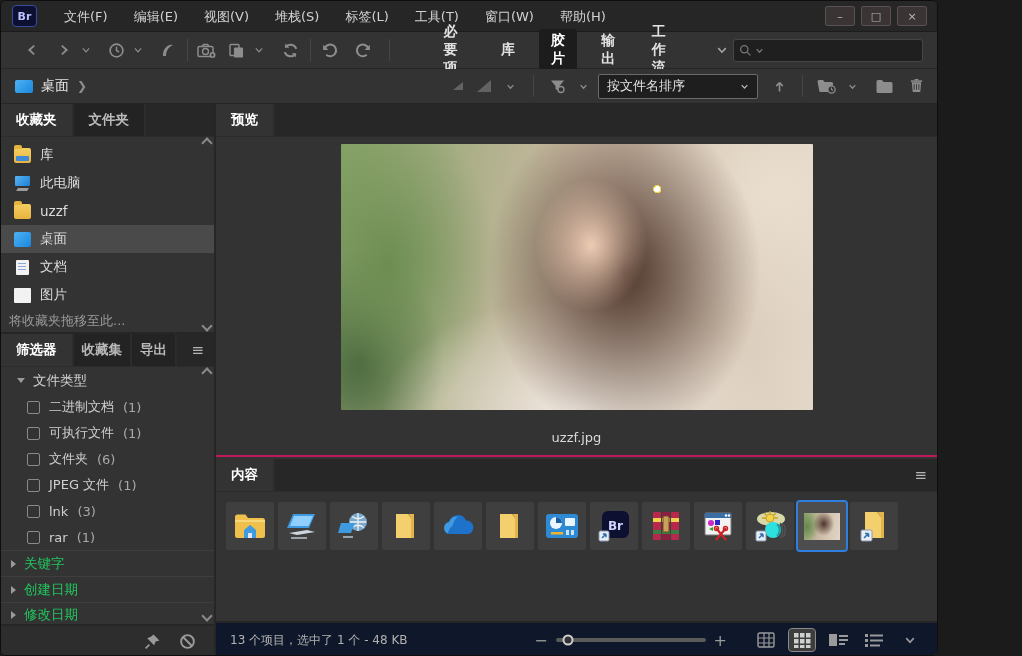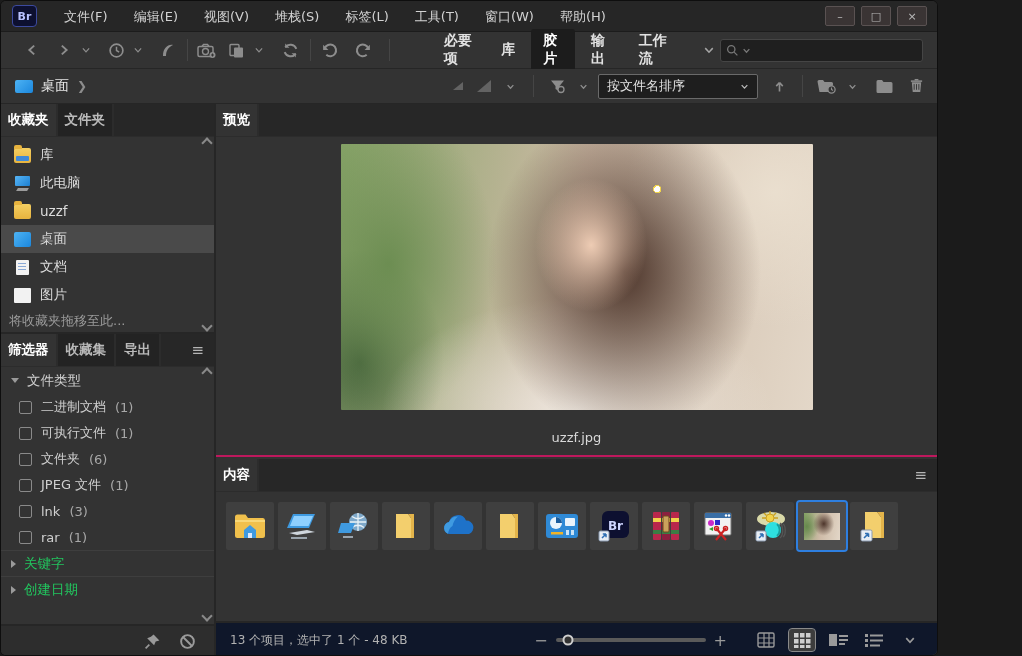--- a/index.html
+++ b/index.html
@@ -18,21 +18,21 @@
   .win-controls { margin-left:auto; display:flex; gap:6px; padding-right:10px; }
   .win-btn { width:30px; height:20px; background:#3a3434; border:1px solid #5a5252; border-radius:2px;
              color:#b9b9b9; font-size:11px; display:flex; align-items:center; justify-content:center; }
 
   
   .toolbar { position:absolute; left:0; top:31px; width:100%; height:37px; background:#333;
              display:flex; align-items:center; border-bottom:1px solid #262626; }
   .tb-ic { color:#8d8d8d; display:inline-flex; align-items:center; justify-content:center;
            height:24px; min-width:22px; }
   .sep { width:1px; height:22px; background:#454545; margin:0 8px; }
-  .ws-tabs { display:flex; align-items:center; gap:4px; margin-left:34px; }
+  .ws-tabs { display:flex; align-items:center; gap:12px; margin-left:34px; }
   .ws-tab { padding:3px 12px; font-size:14px; font-weight:bold; color:#e2e2e2; border-radius:3px; }
   .ws-tab.active { background:#1c1c1c; color:#fff; }
   .searchbox { margin-left:auto; margin-right:14px; width:230px; height:23px; background:#1f1f1f;
                border:1px solid #454545; border-radius:3px; display:flex; align-items:center; padding:0 5px; }
   .searchbox .ph { color:#777; font-size:12px; }
 
   
   .pathbar { position:absolute; left:0; top:68px; width:100%; height:35px; background:#333;
              display:flex; align-items:center; border-bottom:1px solid #262626; }
   .crumb { display:flex; align-items:center; gap:8px; margin-left:14px; font-size:14px; color:#e6e6e6; }
@@ -45,21 +45,21 @@
   .ramp { width:0; height:0; border-left:14px solid transparent; border-bottom:12px solid #6f6f6f; opacity:.8; }
   .ramp.small { border-left-width:10px; border-bottom-width:8px; }
 
   
   .body-area { position:absolute; left:0; top:103px; width:100%; height:553px; display:flex; }
   .left-col { width:215px; background:#333; border-right:2px solid #262626; position:relative; }
   .main-col { flex:1; position:relative; background:#333; }
 
   
   .ptab-row { display:flex; background:#272727; height:33px; align-items:stretch; border-bottom:1px solid #2c2c2c; position:relative; }
-  .ptab { padding:0 7px; display:flex; align-items:center; font-size:13.5px; font-weight:bold;
+  .ptab { padding:0 15px; display:flex; align-items:center; font-size:13.5px; font-weight:bold;
           color:#b9b9b9; background:#232323; border-right:2px solid #2c2c2c; }
   .ptab.active { background:#333; color:#fff; }
   .ptab-fill { flex:1; background:#272727; display:flex; align-items:center; justify-content:flex-end; padding-right:10px; }
 
   
   .fav-list { position:relative; height:197px; border-bottom:2px solid #262626; padding-top:4px; }
   .fav-row { display:flex; align-items:center; gap:9px; height:28px; padding-left:13px; font-size:13.5px; color:#dcdcdc; }
   .fav-row.selected { background:#4a4a4a; }
   .fav-hint { height:24px; line-height:24px; padding-left:8px; color:#9a9a9a; font-size:13px; }
   .scroll-strip { position:absolute; right:1px; top:2px; bottom:2px; width:12px; display:flex;
@@ -73,22 +73,22 @@
   .fold:before { content:""; position:absolute; left:0; top:-3px; width:8px; height:4px;
                  background:#e7b33e; border-radius:2px 2px 0 0; }
   .fi.library .band { position:absolute; left:2px; bottom:2px; right:2px; height:5px; background:#3f89d8; border-radius:1px; }
   .fi.pc .scr { position:absolute; left:1px; top:0; width:15px; height:10px; background:linear-gradient(135deg,#57b6f7,#1d7fd0); border-radius:1px; }
   .fi.pc .base { position:absolute; left:3px; bottom:0; width:11px; height:3px; background:#9c9c9c; transform:skewX(-30deg); }
   .fi.desktop { background:linear-gradient(135deg,#4db3f4,#1b87dd); border-radius:2px; }
   .fi.doc { background:#f2f2f2; width:13px; margin:0 2px; border-radius:1px; }
   .fi.doc:before { content:""; position:absolute; left:2px; top:3px; width:8px; height:1.5px; background:#8aa9d6; box-shadow:0 3px 0 #8aa9d6, 0 6px 0 #8aa9d6; }
   .fi.pic { background:#f2f2f2; border-radius:1px; padding:2px; }
   .fi.pic .inner { width:100%; height:100%; background:linear-gradient(#7ec3ef 55%, #79b95e 45%); }
-  .flt-group-hdr { display:flex; align-items:center; gap:8px; height:27px; padding-left:10px; color:#cfcfcf; font-size:13.5px; }
-  .flt-row { display:flex; align-items:center; gap:9px; height:26px; padding-left:18px; color:#cfcfcf; font-size:13px; }
+  .flt-group-hdr { display:flex; align-items:center; gap:8px; height:27px; padding-left:16px; color:#cfcfcf; font-size:13.5px; }
+  .flt-row { display:flex; align-items:center; gap:9px; height:26px; padding-left:26px; color:#cfcfcf; font-size:13px; }
   .cb { width:13px; height:13px; border:1px solid #8a8a8a; border-radius:2px; background:transparent; flex:0 0 auto; }
   .flt-collapsed { display:flex; align-items:center; gap:8px; height:26px; padding-left:10px; color:#22c55e;
                    font-size:13.5px; border-top:1px solid #3e3e3e; }
   .tri-r { width:0; height:0; border-top:4px solid transparent; border-bottom:4px solid transparent; border-left:5px solid #9a9a9a; }
   .tri-d { width:0; height:0; border-left:4px solid transparent; border-right:4px solid transparent; border-top:5px solid #9a9a9a; }
   .left-bottom { position:absolute; bottom:0; left:0; width:100%; height:33px; background:#2d2d2d;
                  border-top:2px solid #262626; display:flex; align-items:center; justify-content:flex-end; gap:18px; padding-right:18px; }
 
   
   .preview-panel { position:absolute; top:0; left:0; right:0; height:353px; border-bottom:2px solid #be185d; background:#333; }
@@ -415,20 +415,24 @@
           <span>rar</span>
           <span style="color:#a8a8a8">(1)</span>
         </div>
         <div class="flt-collapsed">
           <span class="tri-r"></span>
           <span>关键字</span>
         </div>
         <div class="flt-collapsed">
           <span class="tri-r"></span>
           <span>创建日期</span>
+        </div>
+        <div class="flt-collapsed" style="border-bottom:1px solid #3e3e3e">
+          <span class="tri-r"></span>
+          <span>修改日期</span>
         </div>
         <div class="scroll-strip">
           <span class="chev-up"></span>
           <span class="chev-dn"></span>
         </div>
       </div>
 
       <div class="left-bottom">
         <svg width="17" height="17" viewBox="0 0 16 16">
             <path d="M9 1.5 14.5 7 11 8l-1.5 3.5L3 5 6.5 3.5Z" fill="#9a9a9a"></path>

